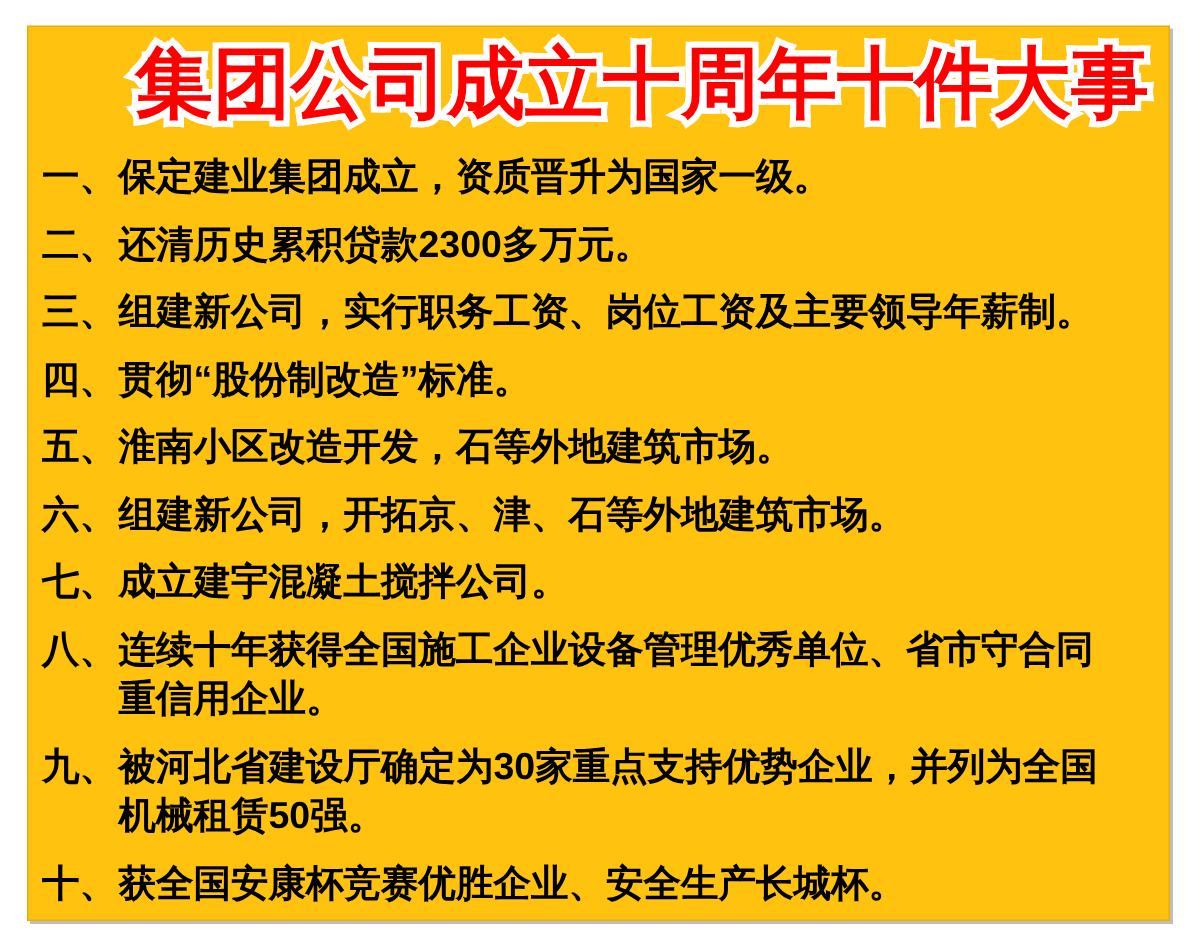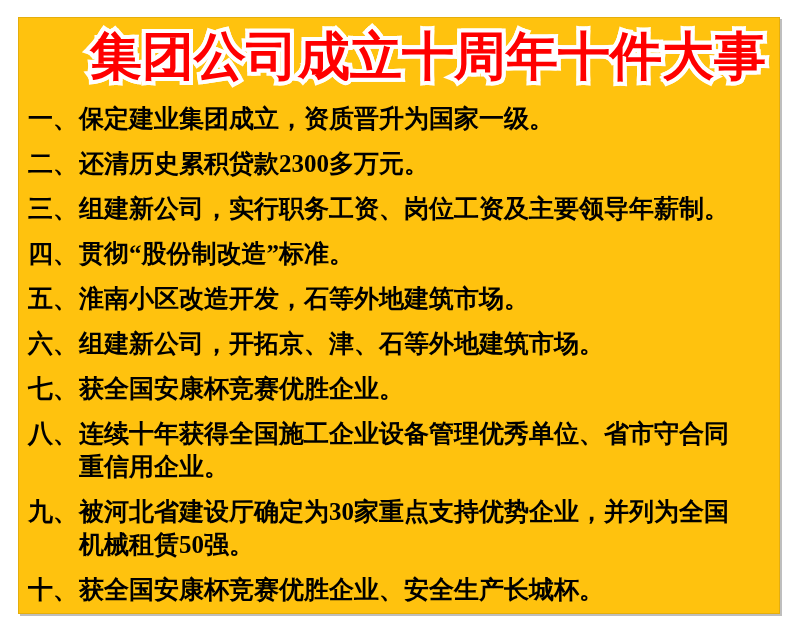--- a/index.html
+++ b/index.html
@@ -70,21 +70,20 @@
     font-weight:700;
     margin-bottom:12px;
   }
   .item .num{
     flex:0 0 51px;
     white-space:nowrap;
   }
   .item .txt{
     flex:1 1 auto;
     white-space:pre-wrap;
-    font-family:Liberation Serif, serif;
   }
 </style>
 </head>
 <body>
 
 <div class="board">
 
   <div class="title">
     <span class="layer stroke" aria-hidden="true">集团公司成立十周年十件大事</span>
     <span class="layer fill">集团公司成立十周年十件大事</span>
@@ -117,21 +116,21 @@
       <span class="txt">淮南小区改造开发，石等外地建筑市场。</span>
     </div>
 
     <div class="item">
       <span class="num">六、</span>
       <span class="txt">组建新公司，开拓京、津、石等外地建筑市场。</span>
     </div>
 
     <div class="item">
       <span class="num">七、</span>
-      <span class="txt">获全国安康杯竞赛优胜企业。</span>
+      <span class="txt">成立建宇混凝土搅拌公司。</span>
     </div>
 
     <div class="item">
       <span class="num">八、</span>
       <span class="txt">连续十年获得全国施工企业设备管理优秀单位、省市守合同
 重信用企业。</span>
     </div>
 
     <div class="item">
       <span class="num">九、</span>

